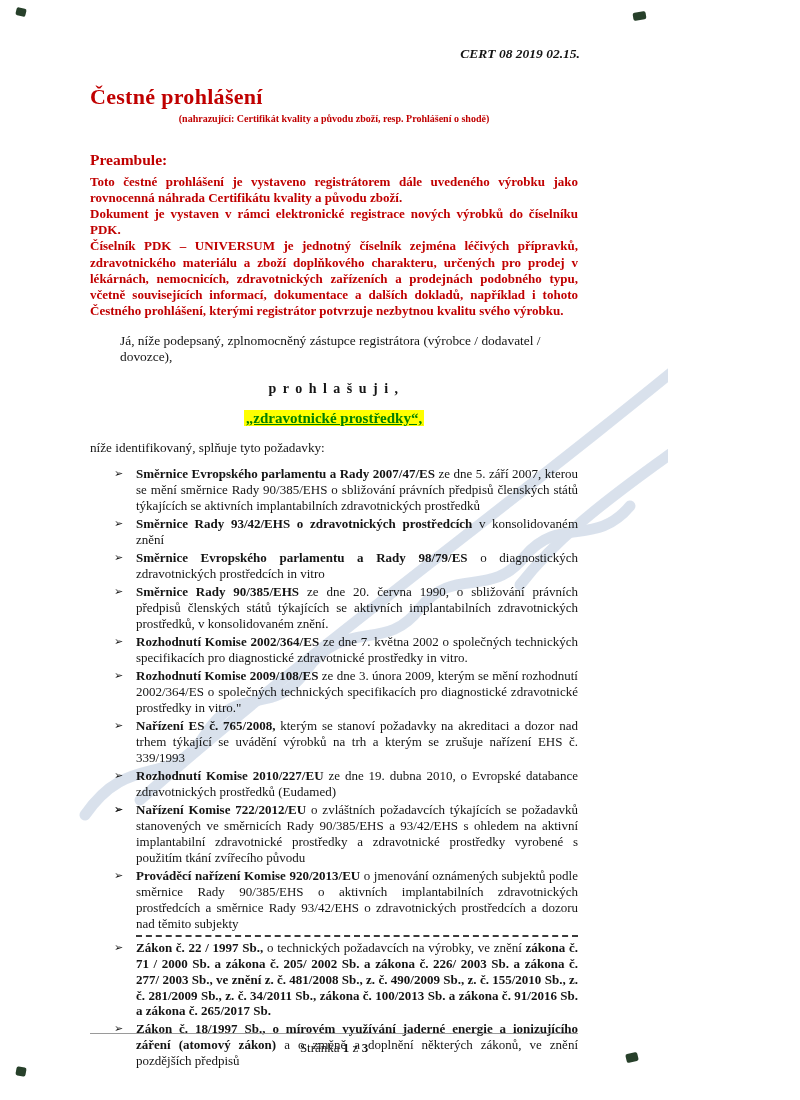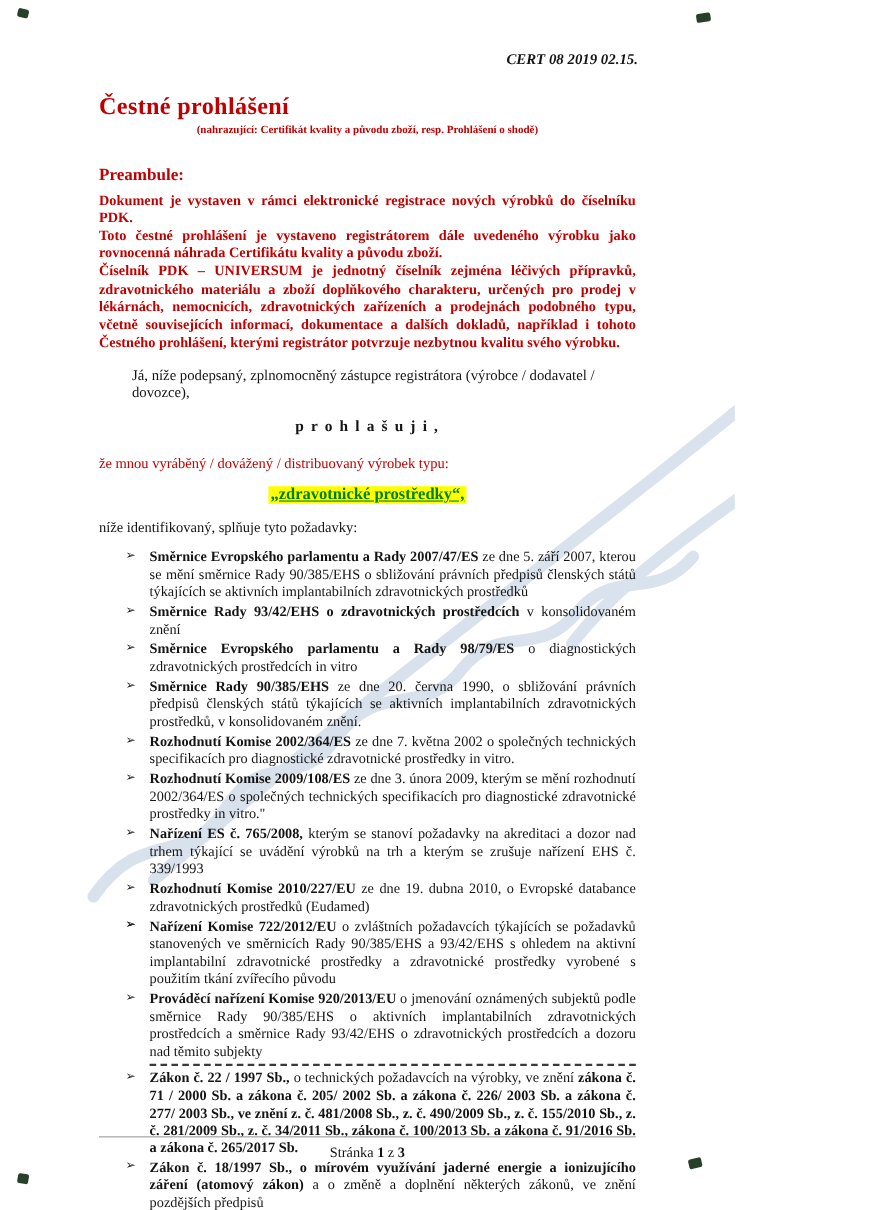--- a/index.html
+++ b/index.html
@@ -131,28 +131,27 @@
   <div class="corner c-br"></div>
 
   <div class="doc-ref">CERT  08 2019 02.15.</div>
 
   <div class="content">
     <h1 class="title">Čestné prohlášení</h1>
     <div class="subtitle">(nahrazující: Certifikát kvality a původu zboží, resp. Prohlášení o shodě)</div>
 
     <div class="preamble-h">Preambule:</div>
     <div class="preamble-body">
+        <p>Toto čestné prohlášení je vystaveno registrátorem dále uvedeného výrobku jako rovnocenná náhrada Certifikátu kvality a původu zboží.</p>
         <p>Dokument je vystaven v rámci elektronické registrace nových výrobků do číselníku PDK.</p>
-        <p>Toto čestné prohlášení je vystaveno registrátorem dále uvedeného výrobku jako rovnocenná náhrada Certifikátu kvality a původu zboží.</p>
         <p>Číselník PDK – UNIVERSUM je jednotný číselník zejména léčivých přípravků, zdravotnického materiálu a zboží doplňkového charakteru, určených pro prodej v lékárnách, nemocnicích, zdravotnických zařízeních a prodejnách podobného typu, včetně souvisejících informací, dokumentace a dalších dokladů, například i tohoto Čestného prohlášení, kterými registrátor potvrzuje nezbytnou kvalitu svého výrobku.</p>
       </div>
 
     <p class="intro">Já, níže podepsaný, zplnomocněný zástupce registrátora (výrobce / dodavatel / dovozce),</p>
     <p class="declare">p r o h l a š u j i ,</p>
-    <p class="product-line">že mnou vyráběný / dovážený  / distribuovaný výrobek typu:</p>
     <p class="product-type"><span class="hl">„zdravotnické prostředky“,</span></p>
     <p class="identified">níže identifikovaný, splňuje tyto požadavky:</p>
 
     <div class="req-list">
         <div class="req-item"><span class="bullet">➢</span><span class="itext"><span class="b">Směrnice Evropského parlamentu a Rady 2007/47/ES</span><span> ze dne 5. září 2007, kterou se mění směrnice Rady 90/385/EHS o sbližování právních předpisů členských států týkajících se aktivních implantabilních zdravotnických prostředků</span></span></div>
         <div class="req-item"><span class="bullet">➢</span><span class="itext"><span class="b">Směrnice Rady 93/42/EHS o zdravotnických prostředcích</span><span> v konsolidovaném znění</span></span></div>
         <div class="req-item"><span class="bullet">➢</span><span class="itext"><span class="b">Směrnice Evropského parlamentu a Rady 98/79/ES</span><span> o diagnostických zdravotnických prostředcích in vitro</span></span></div>
         <div class="req-item"><span class="bullet">➢</span><span class="itext"><span class="b">Směrnice Rady 90/385/EHS</span><span> ze dne 20. června 1990, o sbližování právních předpisů členských států týkajících se aktivních implantabilních zdravotnických prostředků, v konsolidovaném znění.</span></span></div>
         <div class="req-item"><span class="bullet">➢</span><span class="itext"><span class="b">Rozhodnutí Komise 2002/364/ES</span><span> ze dne 7. května 2002 o společných technických specifikacích pro diagnostické zdravotnické prostředky in vitro.</span></span></div>
         <div class="req-item"><span class="bullet">➢</span><span class="itext"><span class="b">Rozhodnutí Komise 2009/108/ES</span><span> ze dne 3. února 2009, kterým se mění rozhodnutí 2002/364/ES o společných technických specifikacích pro diagnostické zdravotnické prostředky in vitro."</span></span></div>

